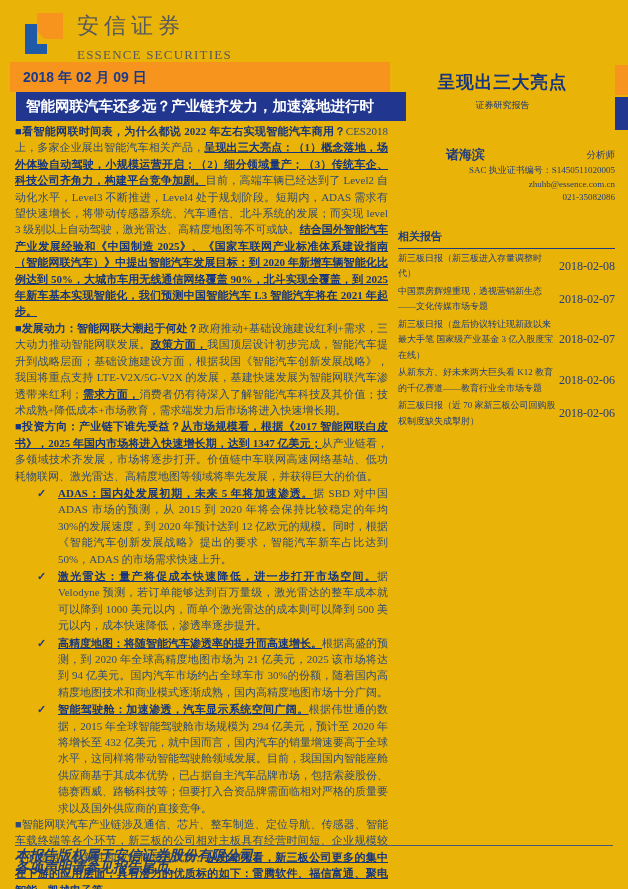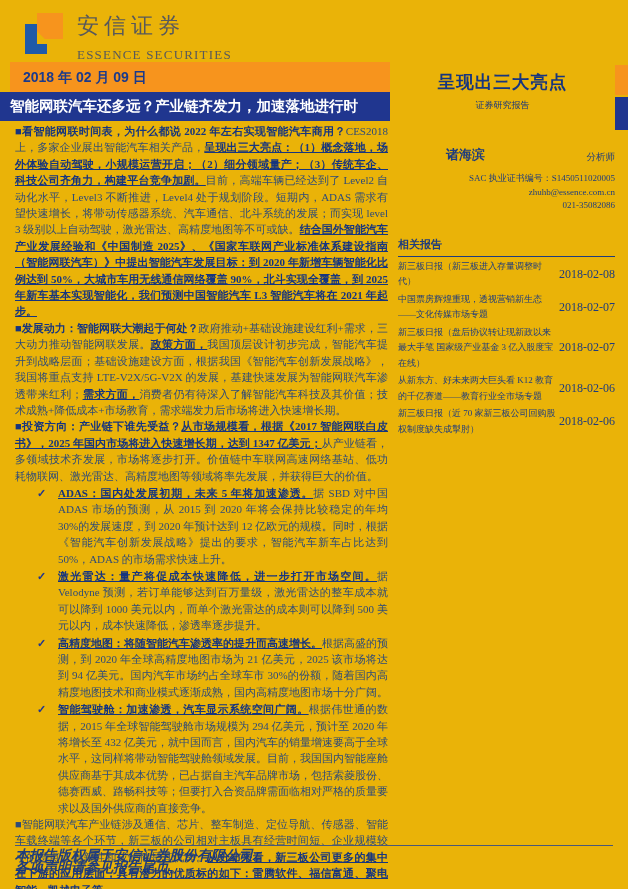--- a/index.html
+++ b/index.html
@@ -22,43 +22,43 @@
   .logo-sq{position:absolute;left:12px;top:0;width:26px;height:26px;background:var(--orange);
     clip-path:polygon(0 0,100% 0,100% 100%,30% 100%,0 70%);}
   .logo-l{position:absolute;left:0;top:11px;width:12px;height:30px;background:#1F5AA8;}
   .logo-l:after{content:"";position:absolute;left:12px;bottom:0;width:10px;height:10px;background:#1F5AA8;}
   .brand-cn{font-size:22px;color:var(--gray-brand);letter-spacing:5px;line-height:26px;font-family:"Liberation Sans","DejaVu Sans",sans-serif;}
   .brand-en{font-size:13px;color:var(--gray-brand);letter-spacing:1.2px;font-family:Liberation Serif, serif;margin-top:8px;}
   
   .date-bar{position:absolute;left:10px;top:62px;width:380px;height:30px;background:var(--orange);
     color:#1B3A8C;font-weight:bold;font-size:14px;line-height:30px;padding-left:13px;
     font-family:"Liberation Sans","DejaVu Sans",sans-serif;}
-  .title-bar{position:absolute;left:0;top:92px;width:390px;height:29px;background:var(--navy-bar);
+  .title-bar{position:absolute;left:16px;top:92px;width:390px;height:29px;background:var(--navy-bar);
     color:#fff;font-weight:bold;font-size:14.5px;line-height:29px;padding-left:10px;white-space:nowrap;
     font-family:"Liberation Sans","DejaVu Sans",sans-serif;}
   .report-type{position:absolute;left:400px;top:70px;width:205px;text-align:center;color:var(--navy-bold);}
   .rt-title{font-size:17.5px;font-weight:bold;letter-spacing:1px;}
   .rt-sub{font-size:9px;margin-top:5px;}
   .corner-orange{position:absolute;left:615px;top:65px;width:13px;height:30px;background:var(--orange);}
   .corner-blue{position:absolute;left:615px;top:97px;width:13px;height:33px;background:var(--navy-bar);}
   
   .main-body{position:absolute;left:15px;top:123px;width:373px;color:var(--navy-text);
     font-size:11px;line-height:16.4px;text-align:justify;}
   .main-body p{margin:0;}
   .seg-b{font-weight:bold;color:var(--navy-bold);}
   .seg-bu{font-weight:bold;text-decoration:underline;color:var(--navy-bold);}
   .seg-r{color:var(--navy-text);}
   .bullet{position:relative;padding-left:43px;margin-top:1px;}
   .bullet .check{position:absolute;left:22px;top:0;color:var(--navy-bar);font-size:11px;font-weight:bold;}
   
   .sidebar{position:absolute;left:398px;top:146px;width:217px;color:#1E3C7E;}
-  .analyst-row{display:flex;align-items:flex-end;padding-left:48px;}
+  .analyst-row{display:flex;align-items:center;padding-left:48px;}
   .analyst-name{font-weight:bold;font-size:13px;}
   .analyst-role{margin-left:auto;font-size:9.5px;}
-  .analyst-lines{text-align:right;font-size:9px;line-height:13.5px;margin-top:8px;}
+  .analyst-lines{text-align:right;font-size:9px;line-height:13.5px;margin-top:0;}
   .related-heading{font-weight:bold;font-size:11px;margin-top:24px;padding-bottom:4px;
     border-bottom:1.2px solid #1E3C7E;}
   .report-item{display:flex;align-items:center;font-size:9px;margin-top:2px;}
   .report-title{flex:1;line-height:15.5px;}
   .report-date{width:58px;text-align:right;font-size:12px;padding-left:2px;}
   
   .footer-rule{position:absolute;left:15px;top:845px;width:598px;border-top:1.5px solid #4a5878;}
   .footer-text{position:absolute;left:15px;top:850px;font-size:14px;font-weight:bold;font-style:italic;
     color:#1E3C7E;line-height:11.5px;}
   .page-num{position:absolute;left:0;top:852px;width:628px;text-align:center;font-size:9px;color:#444;}

